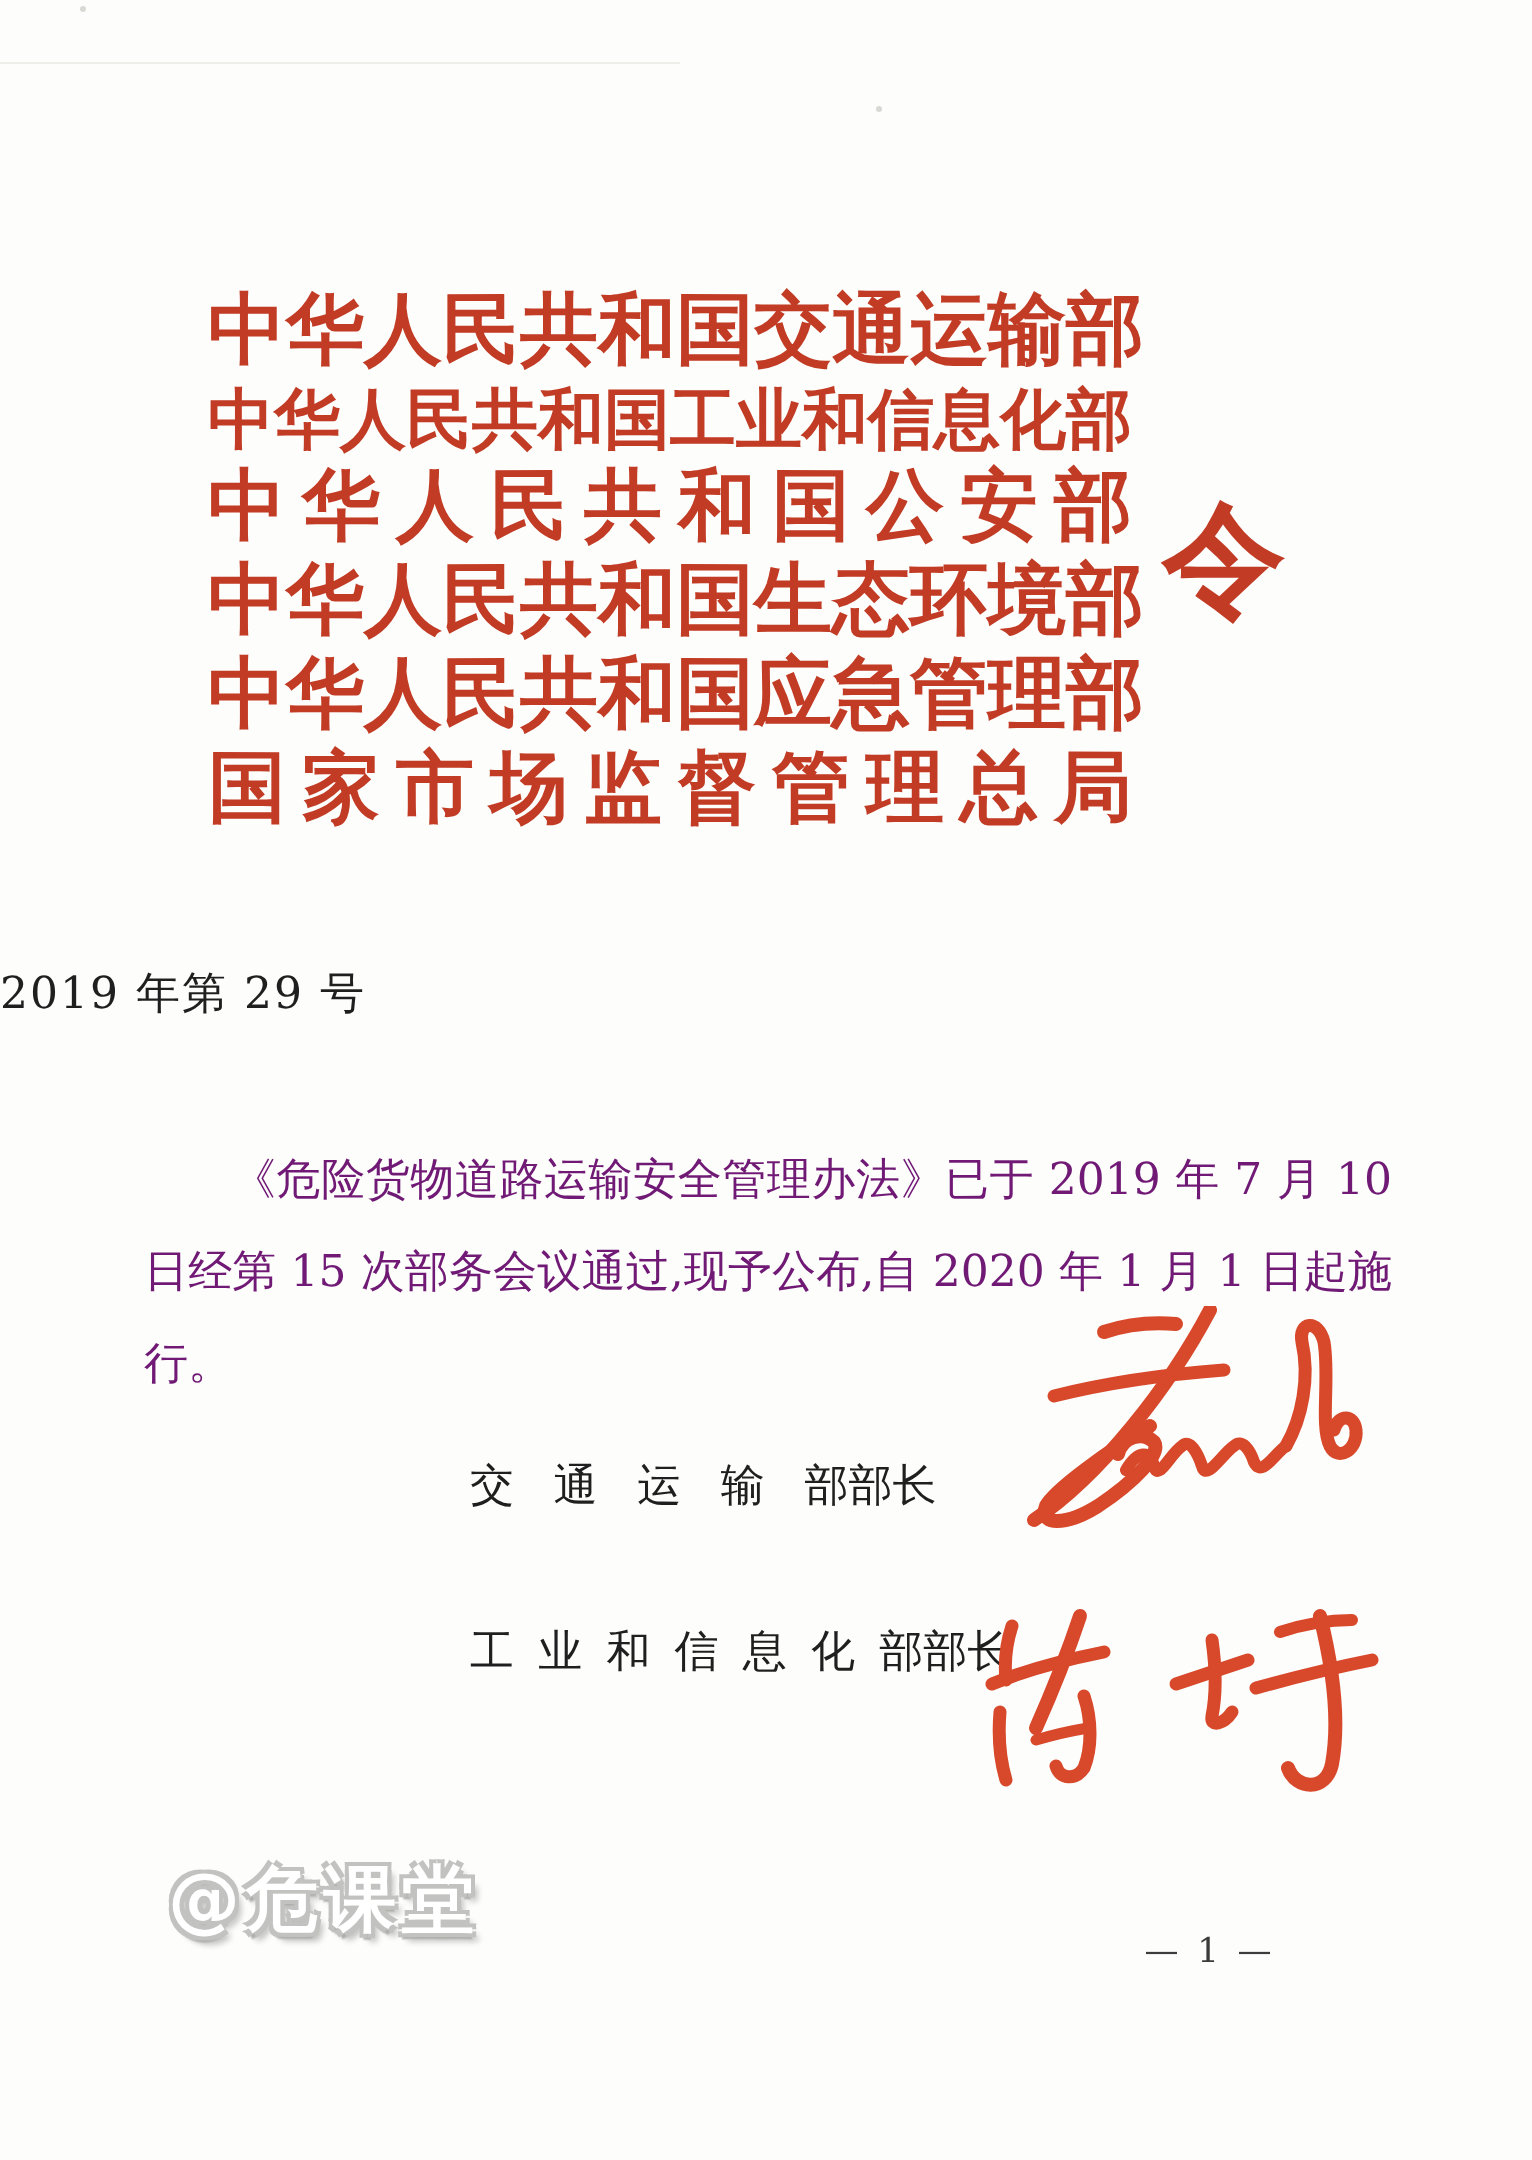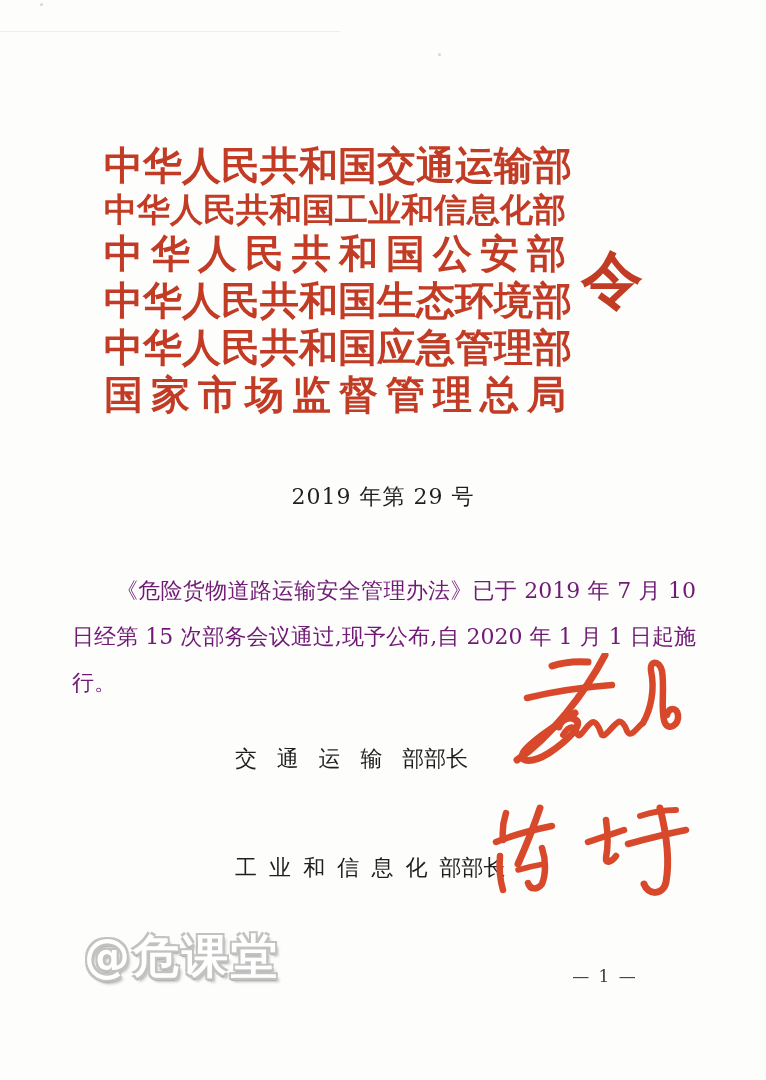--- a/index.html
+++ b/index.html
@@ -24,45 +24,45 @@
     white-space:nowrap;
   }
   .hline.tight{font-size:33px;}
   .order-char{
     position:absolute;left:580px;top:246px;width:64px;height:68px;
     color:var(--red,#c23b24);font-weight:bold;font-size:62px;line-height:68px;text-align:center;
   }
 
   .doc-number{
     position:absolute;left:0;top:482px;width:100%;
-    text-align:center;font-size:22px;color:#1f1f1f;letter-spacing:1px;
+    text-align:left;font-size:22px;color:#1f1f1f;letter-spacing:1px;
   }
 
   .body-text{
     position:absolute;left:72px;top:568px;width:624px;
     font-size:22px;line-height:46px;color:#701a75;
     text-align:justify;text-indent:2em;
   }
 
   .sig-row-label{
     position:absolute;left:235px;font-size:22px;color:#1f1f1f;white-space:nowrap;
   }
-  .sig1-label{top:744px;}
-  .sig2-label{top:853px;text-align:center;}
+  .sig1-label{top:728px;}
+  .sig2-label{top:811px;text-align:center;}
   .spread1{letter-spacing:0.9em;}
   .spread2{letter-spacing:0.55em;}
   .sig-svg{position:absolute;}
   .sig-svg path{fill:none;stroke:var(--sig-red,#d8482a);stroke-linecap:round;stroke-linejoin:round;}
   #sig1{left:505px;top:653px;}
   #sig2{left:488px;top:798px;}
 
   .watermark{
     position:absolute;left:84px;top:926px;
     font-family:"DejaVu Sans","Liberation Sans",sans-serif;
-    font-size:46px;font-weight:bold;letter-spacing:3px;color:#ffffff;
+    font-size:36px;font-weight:bold;letter-spacing:3px;color:#ffffff;
     text-shadow:
       -2px -2px 0 #c2c2c0, 2px -2px 0 #c2c2c0,
       -2px 2px 0 #c2c2c0, 2px 2px 0 #c2c2c0,
       0 3px 1px #aeaeab, 3px 4px 3px #b9b9b6;
   }
   .page-number{
     position:absolute;left:560px;top:966px;width:90px;
     font-size:17px;color:#3c3c3c;text-align:center;letter-spacing:2px;white-space:nowrap;
   }
 </style>

